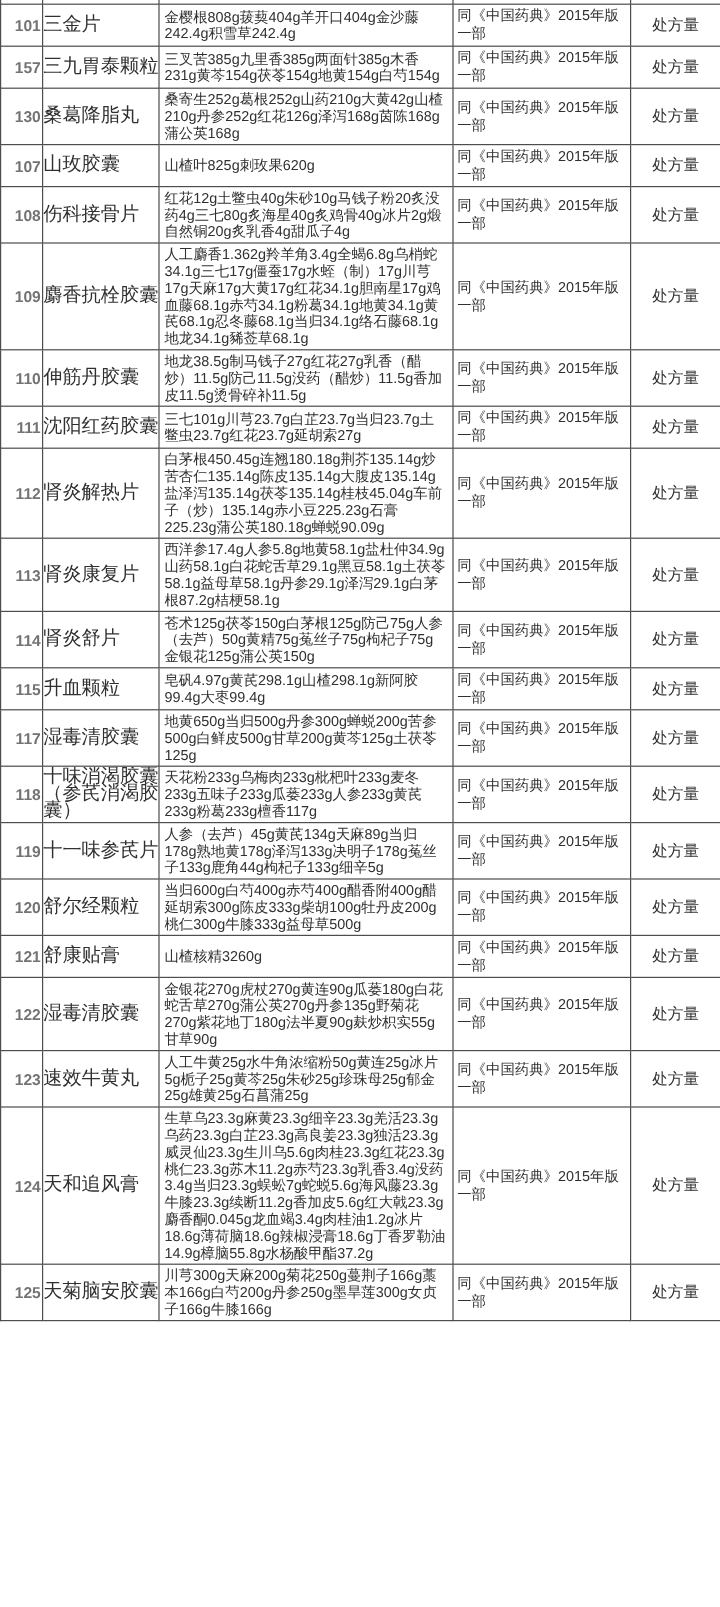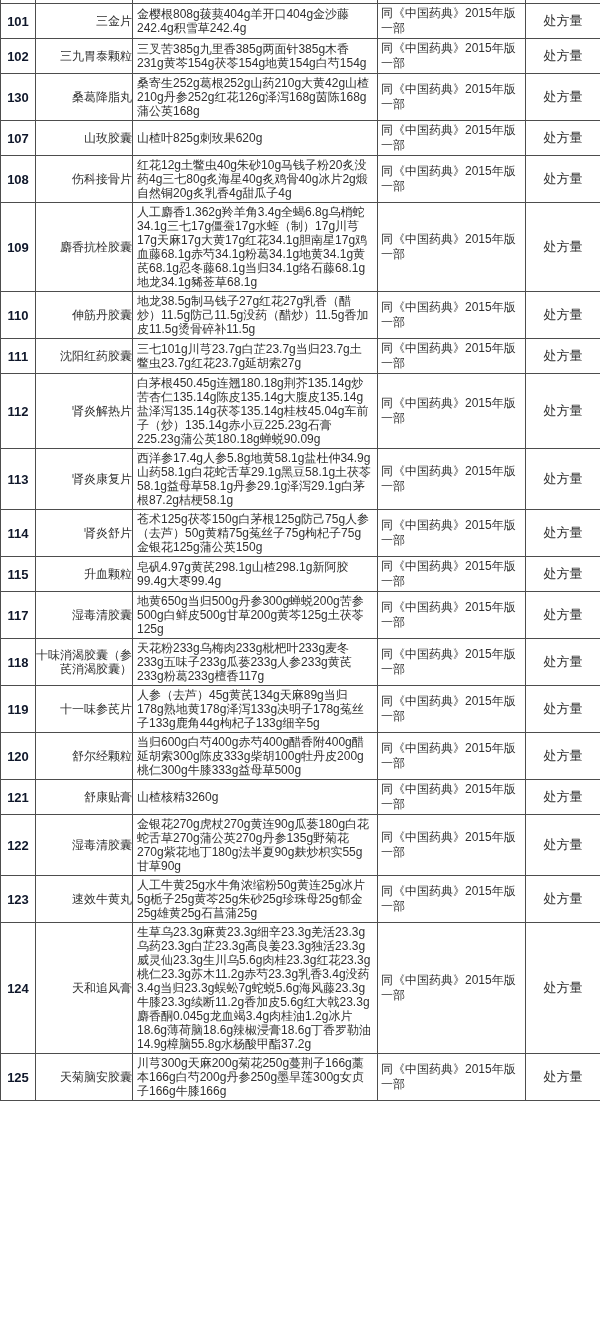--- a/index.html
+++ b/index.html
@@ -26,29 +26,29 @@
     overflow: hidden;
   }
   
   col.c-no   { width: 35px; }
   col.c-name { width: 97px; }
   col.c-ing  { width: 245px; }
   col.c-std  { width: 148px; }
   col.c-qty  { width: 75px; }
 
   td.cell-no {
-    text-align: center;
+    text-align: right;
     font-weight: bold;
     font-size: 13px;
-    color: #0f172a;
+    color: #737373;
     padding: 2px 1px;
   }
   td.cell-name {
-    text-align: right;
-    font-size: 12px;
+    text-align: left;
+    font-size: 16px;
     line-height: 14px;
     padding: 2px 0;
   }
   td.cell-ing {
     font-size: 12px;
     line-height: 14px;
     padding: 2px 4px;
     word-break: normal;
     overflow-wrap: break-word;
   }
@@ -92,21 +92,21 @@
       </tr>
 
     <tr>
           <td class="cell-no">101</td>
           <td class="cell-name">三金片</td>
           <td class="cell-ing">金樱根808g菝葜404g羊开口404g金沙藤242.4g积雪草242.4g</td>
           <td class="cell-std">同《中国药典》2015年版一部</td>
           <td class="cell-qty">处方量</td>
         </tr>
         <tr>
-          <td class="cell-no">102</td>
+          <td class="cell-no">157</td>
           <td class="cell-name">三九胃泰颗粒</td>
           <td class="cell-ing">三叉苦385g九里香385g两面针385g木香231g黄芩154g茯苓154g地黄154g白芍154g</td>
           <td class="cell-std">同《中国药典》2015年版一部</td>
           <td class="cell-qty">处方量</td>
         </tr>
         <tr>
           <td class="cell-no">130</td>
           <td class="cell-name">桑葛降脂丸</td>
           <td class="cell-ing">桑寄生252g葛根252g山药210g大黄42g山楂210g丹参252g红花126g泽泻168g茵陈168g蒲公英168g</td>
           <td class="cell-std">同《中国药典》2015年版一部</td>

